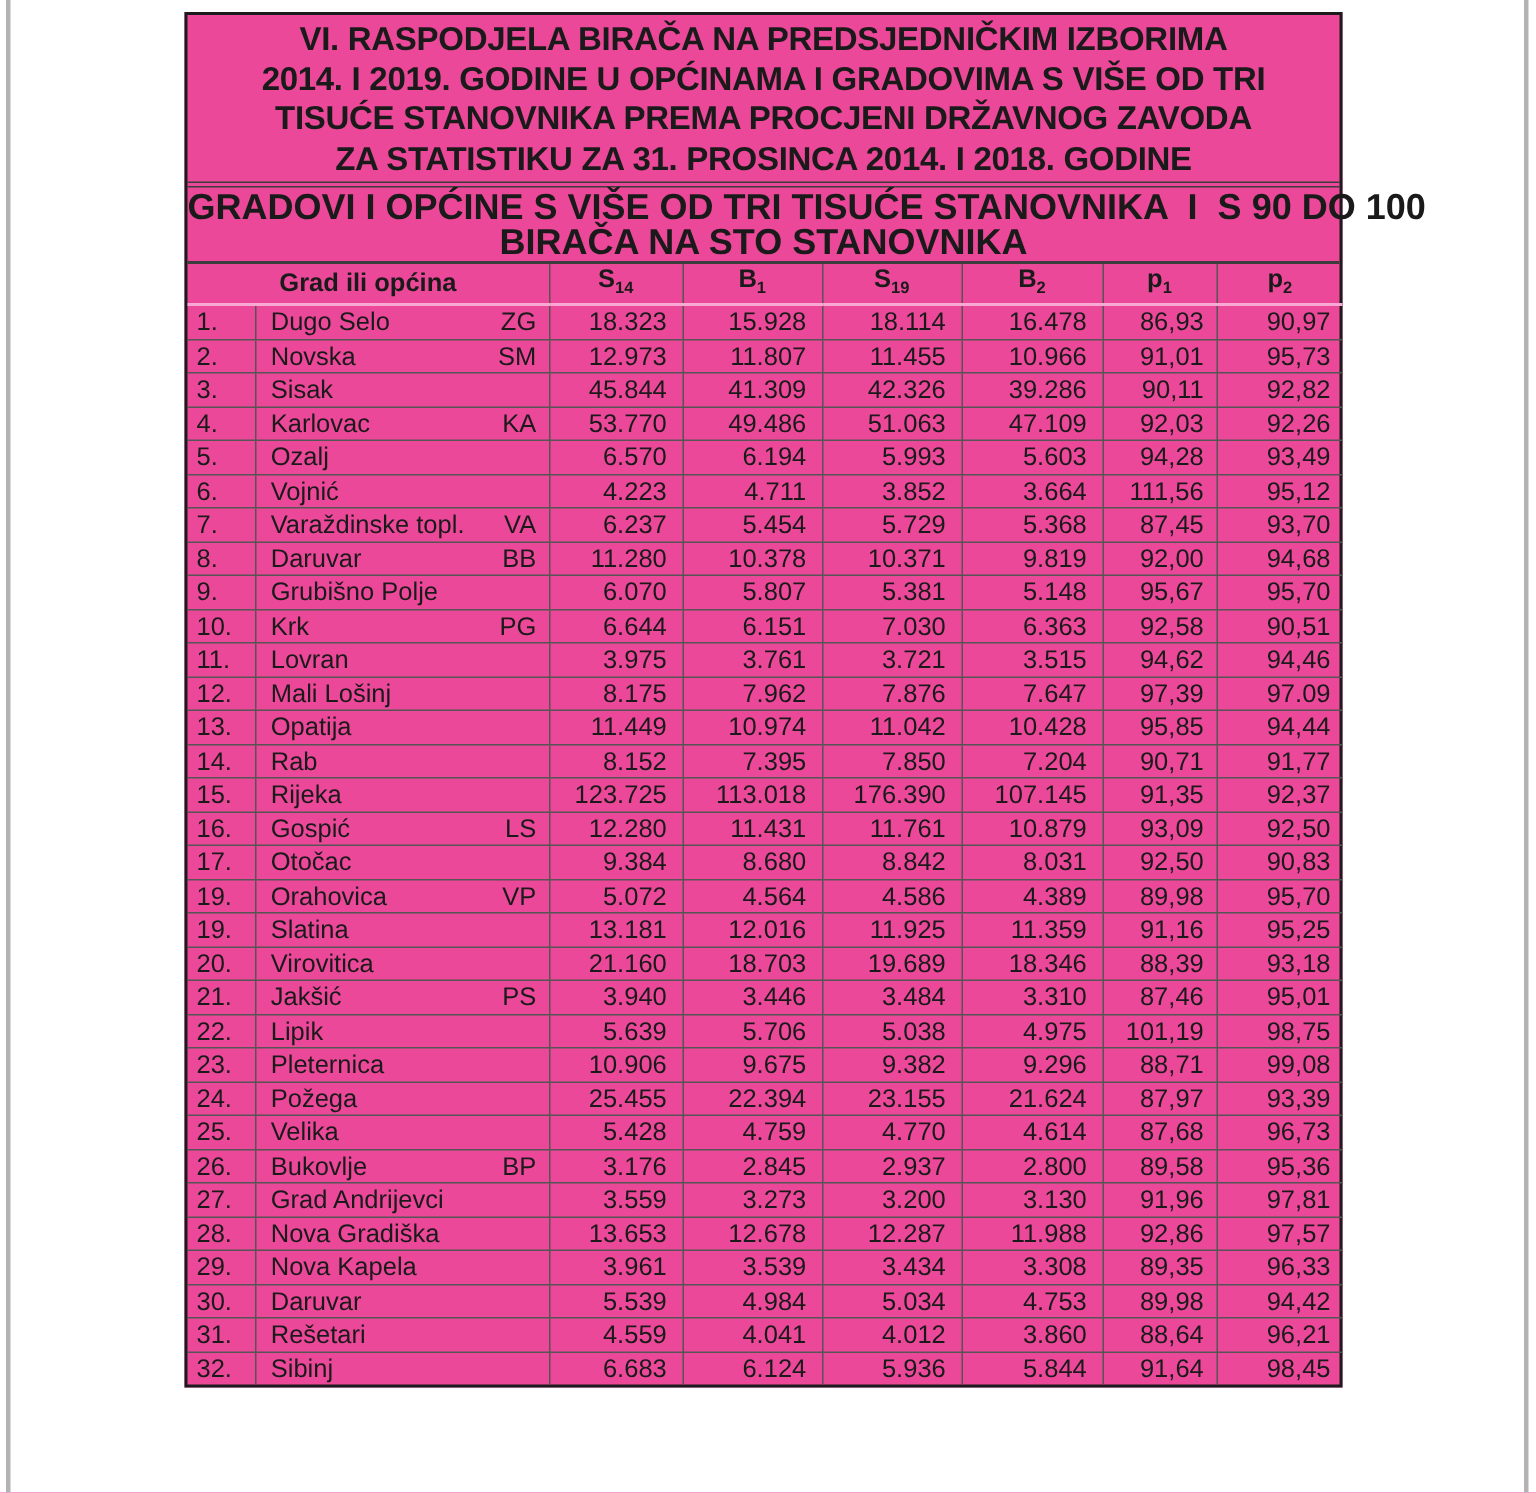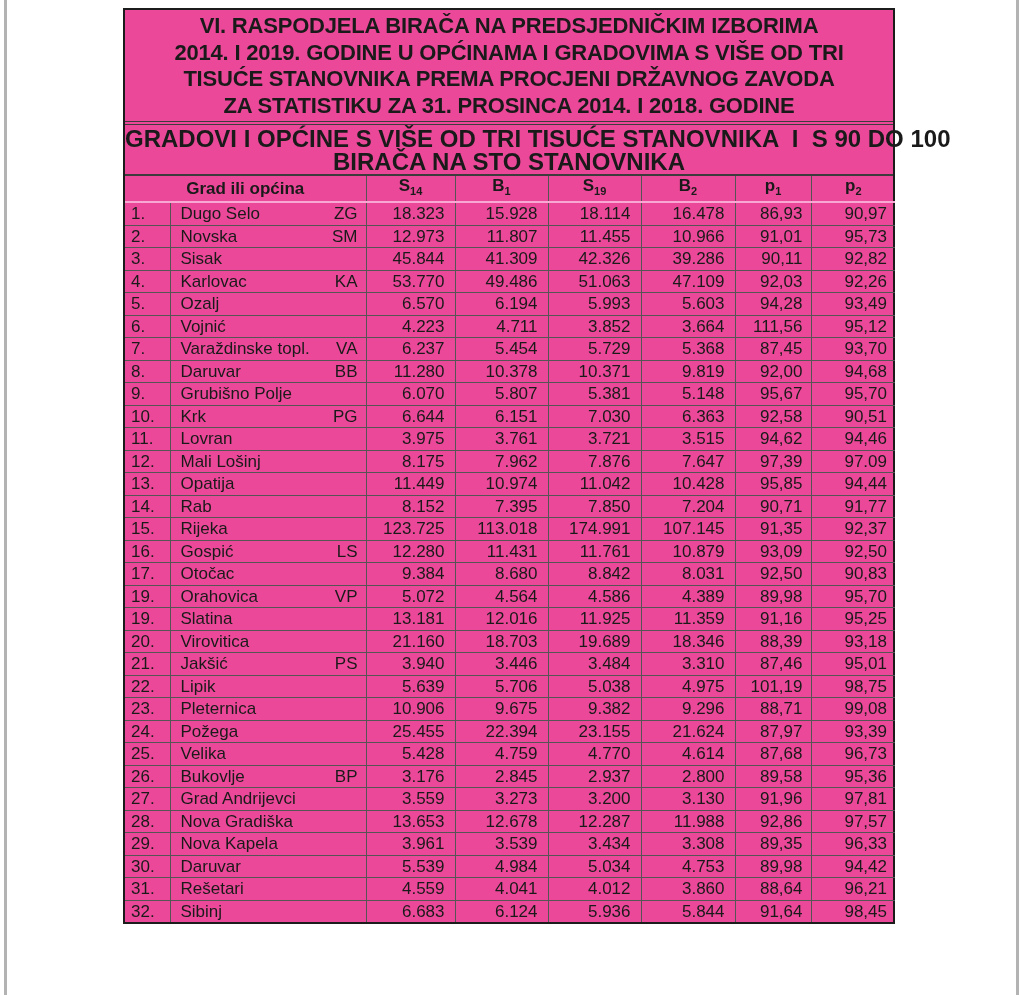--- a/index.html
+++ b/index.html
@@ -309,21 +309,21 @@
         <tr>
     <td class="num">15.</td>
     <td class="namecell">
       <span class="name-wrap">
         <span>Rijeka</span>
         <span></span>
       </span>
     </td>
     <td class="val">123.725</td>
     <td class="val">113.018</td>
-    <td class="val">174.991</td>
+    <td class="val">176.390</td>
     <td class="val">107.145</td>
     <td class="pct">91,35</td>
     <td class="pct">92,37</td>
   </tr>
         <tr>
     <td class="num">16.</td>
     <td class="namecell">
       <span class="name-wrap">
         <span>Gospić</span>
         <span>LS</span>

